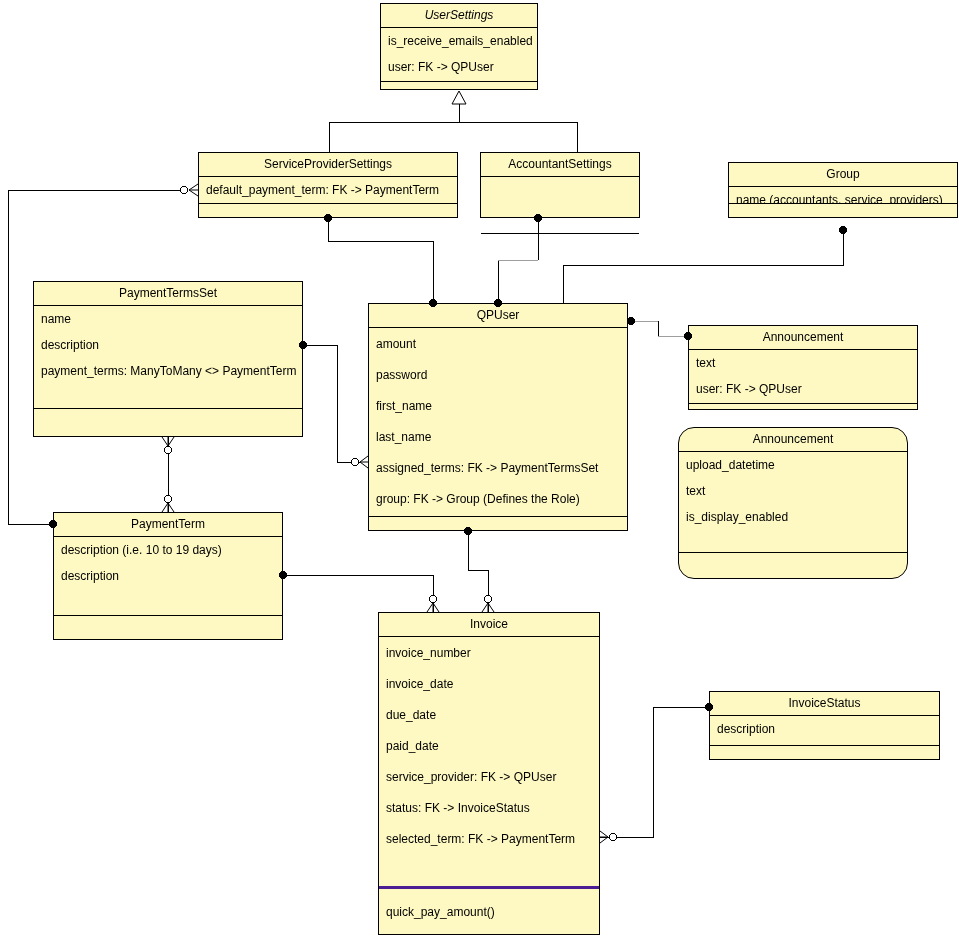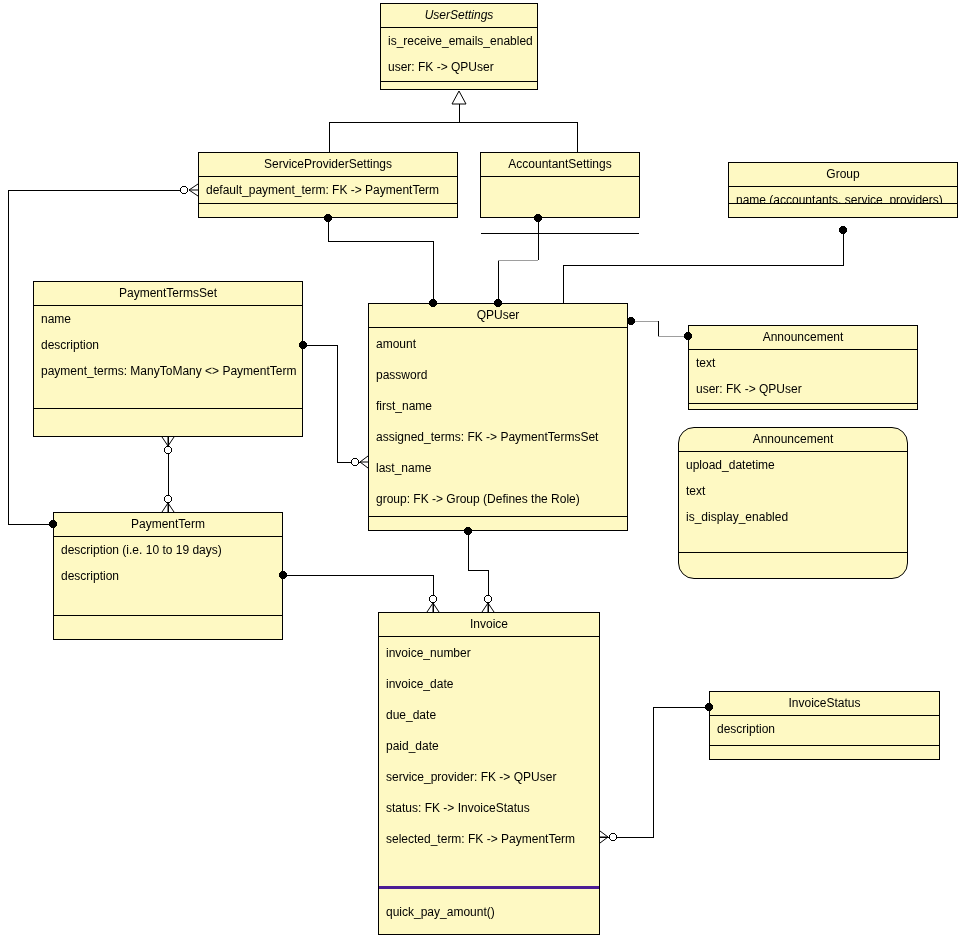--- a/index.html
+++ b/index.html
@@ -70,22 +70,22 @@
     </div>
     <div class="e-strip" style="height:27px;"></div>
   </div>
 
   <div class="entity" style="left:368px;top:303px;width:260px;height:228px;">
     <div class="e-title">QPUser</div>
     <div class="e-attrs" style="--rh:31px;">
       <div class="e-attr">amount</div>
       <div class="e-attr">password</div>
       <div class="e-attr">first_name</div>
+      <div class="e-attr">last_name</div>
       <div class="e-attr">assigned_terms: FK -&gt; PaymentTermsSet</div>
-      <div class="e-attr">last_name</div>
       <div class="e-attr">group: FK -&gt; Group (Defines the Role)</div>
     </div>
     <div class="e-strip" style="height:13px;"></div>
   </div>
 
   <div class="entity" style="left:688px;top:325px;width:230px;height:85px;">
     <div class="e-title">Announcement</div>
     <div class="e-attrs">
       <div class="e-attr">text</div>
       <div class="e-attr">user: FK -&gt; QPUser</div>

